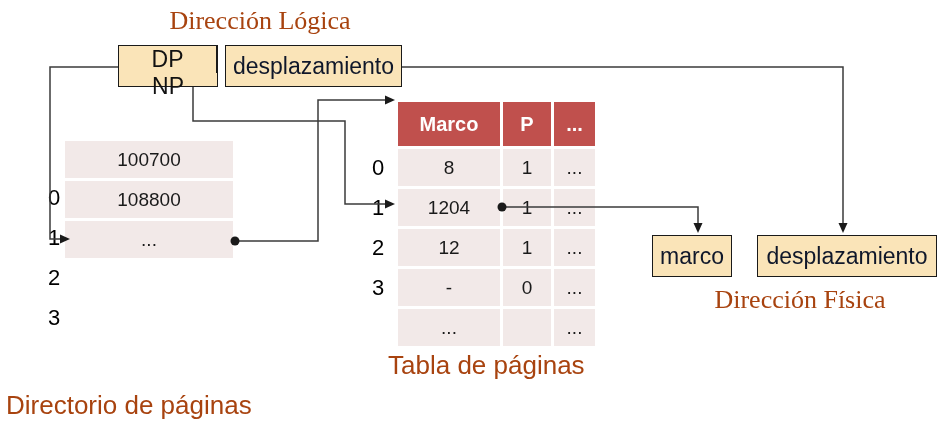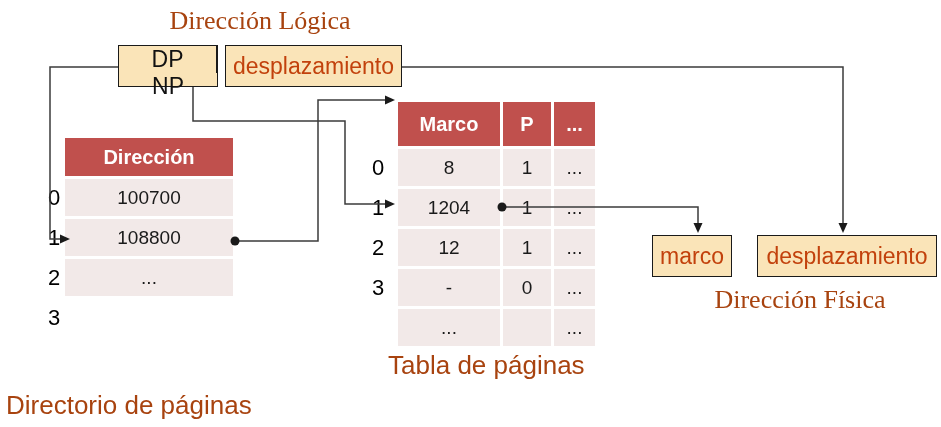--- a/index.html
+++ b/index.html
@@ -4,21 +4,21 @@
 <style>
   html,body { margin:0; padding:0; background:#ffffff; }
   body { width:941px; height:427px; position:relative; overflow:hidden;
          font-family:"Liberation Sans", sans-serif; color:#111; }
 
   .caption { position:absolute; color:#A8430F; font-size:26px; line-height:30px; white-space:nowrap; }
   .caption.centered { text-align:center;font-family:Liberation Serif, serif; }
 
   .fieldbox { position:absolute; background:#FAE4B8; border:1.7px solid #1a1a1a;
               box-sizing:border-box; display:flex; align-items:center; justify-content:center;
-              font-size:23px; color:#c2410c; }
+              font-size:23px; color:#0f172a; }
   .splitbox { position:absolute; background:#FAE4B8; border:1.7px solid #1a1a1a;
               box-sizing:border-box; display:flex; }
   .splitbox .cell { flex:1; display:flex; align-items:center; justify-content:center;
                     font-size:23px; }
   .splitbox .cell:first-child { border-right:1.7px solid #1a1a1a; }
 
   .tbl { position:absolute; }
   .hdr { background:#C0504D; color:#ffffff; font-weight:bold; font-size:20px;
          display:flex; align-items:center; justify-content:center; }
   .cellrow { background:#F2E9E8; color:#1a1a1a; font-size:19px;
@@ -51,21 +51,20 @@
 
 <div class="caption centered" style="left:655px; top:285px; width:290px;">Dirección Física</div>
 
 <div class="splitbox" style="left:118px; top:45px; width:100px; height:42px;flex-direction:column;">
   <div class="cell">DP</div>
   <div class="cell">NP</div>
 </div>
 <div class="fieldbox" style="left:225px; top:45px; width:177px; height:42px;">desplazamiento</div>
 
 <div class="tbl dir-tbl">
-  <div class="hdr">Dirección</div>
   <div class="cellrow">100700</div>
   <div class="cellrow">108800</div>
   <div class="cellrow">...</div>
 </div>
 
 <div class="rowidx" style="left:42px; top:179px;">0</div>
 <div class="rowidx" style="left:42px; top:219px;">1</div>
 <div class="rowidx" style="left:42px; top:259px;">2</div>
 <div class="rowidx" style="left:42px; top:299px;">3</div>
 

